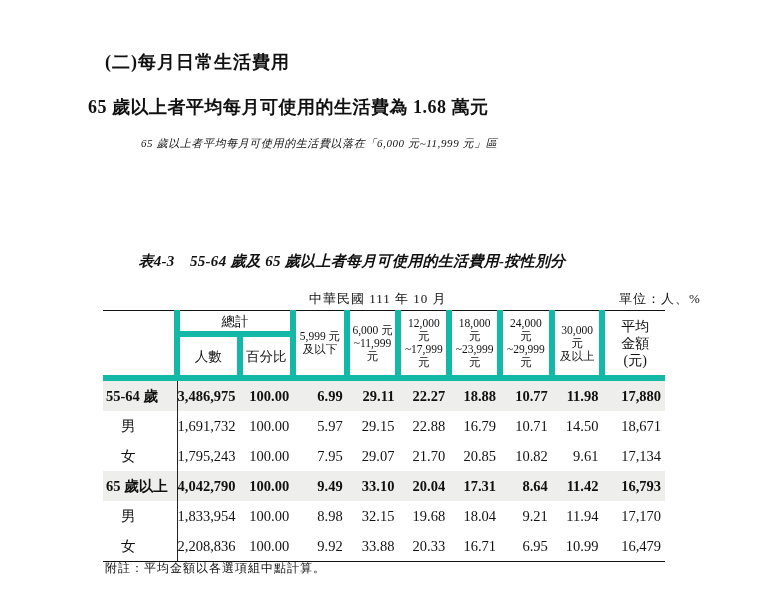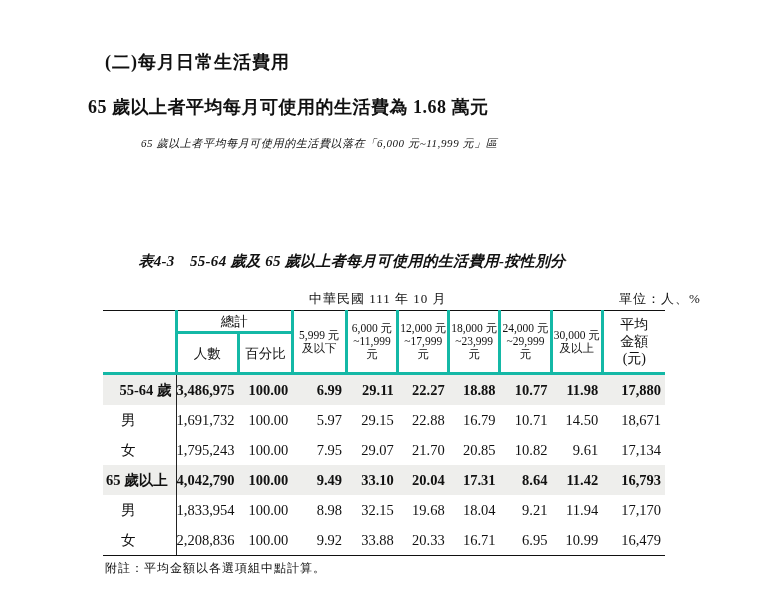--- a/index.html
+++ b/index.html
@@ -8,31 +8,31 @@
   .section-title { position: absolute; left: 105px; top: 50px; font-size: 18px; font-weight: bold; letter-spacing: 1px; }
   .headline { position: absolute; left: 88px; top: 95px; font-size: 18px; font-weight: bold; letter-spacing: 0.5px; }
   .para { position: absolute; left: 105px; top: 130px; width: 560px; font-size: 11px; line-height: 26px; letter-spacing: 0.6px; text-align: justify; font-style: italic; }
   .para .line { display: block; white-space: nowrap; }
   .para .indent { padding-left: 36px; }
   .table-title { position: absolute; left: 0; width: 704px; top: 252px; text-align: center; font-size: 15px; font-weight: bold; letter-spacing: 0.3px; font-style: italic; }
   .meta-date { position: absolute; left: 309px; top: 290px; font-size: 13px; letter-spacing: 1px; }
   .meta-unit { position: absolute; left: 599px; top: 290px; font-size: 13px; letter-spacing: 1px; margin-left: 20px; }
   table { position: absolute; left: 103px; top: 310px; width: 562px; border-collapse: collapse; font-size: 14px; }
   th, td { padding: 0; }
-  thead tr th { font-weight: normal; border: 3px solid #14b8a6; text-align: center; vertical-align: middle; font-size: 11.5px; line-height: 13px; }
+  thead tr th { font-weight: normal; border: 6px solid #14b8a6; text-align: center; vertical-align: middle; font-size: 11.5px; line-height: 13px; }
   thead tr:first-child th { border-top: 1.6px solid #111; }
   thead th.corner { border-left: none; width: 72px; }
   thead th.lastcol { border-right: none; font-size: 14px; line-height: 17px; }
   thead th.total { font-size: 13.5px; height: 20px; }
   thead th.sub { font-size: 13.5px; height: 38px; }
   tbody td { height: 30px; text-align: right; padding-right: 4px; font-size: 14.5px; }
   tbody td.label { text-align: left; padding-left: 3px; border-right: 1px solid #222; }
   tbody td.label.sub { text-align: left; padding-left: 18px; }
   tbody tr.group td { background: #eeeeec; font-weight: bold; }
-  tbody tr:first-child td { border-top: 3px solid #0ea5e9; text-align: right; }
+  tbody tr:first-child td { border-top: 3px solid #0ea5e9; }
   tbody tr:last-child td { border-bottom: 1.6px solid #111; }
   .footnote { position: absolute; left: 105px; top: 560px; font-size: 12px; letter-spacing: 1px; }
 </style>
 </head>
 <body>
 
 <div class="section-title">(二)每月日常生活費用</div>
 <div class="headline">65 歲以上者平均每月可使用的生活費為 1.68 萬元</div>
 
 <div class="para">

